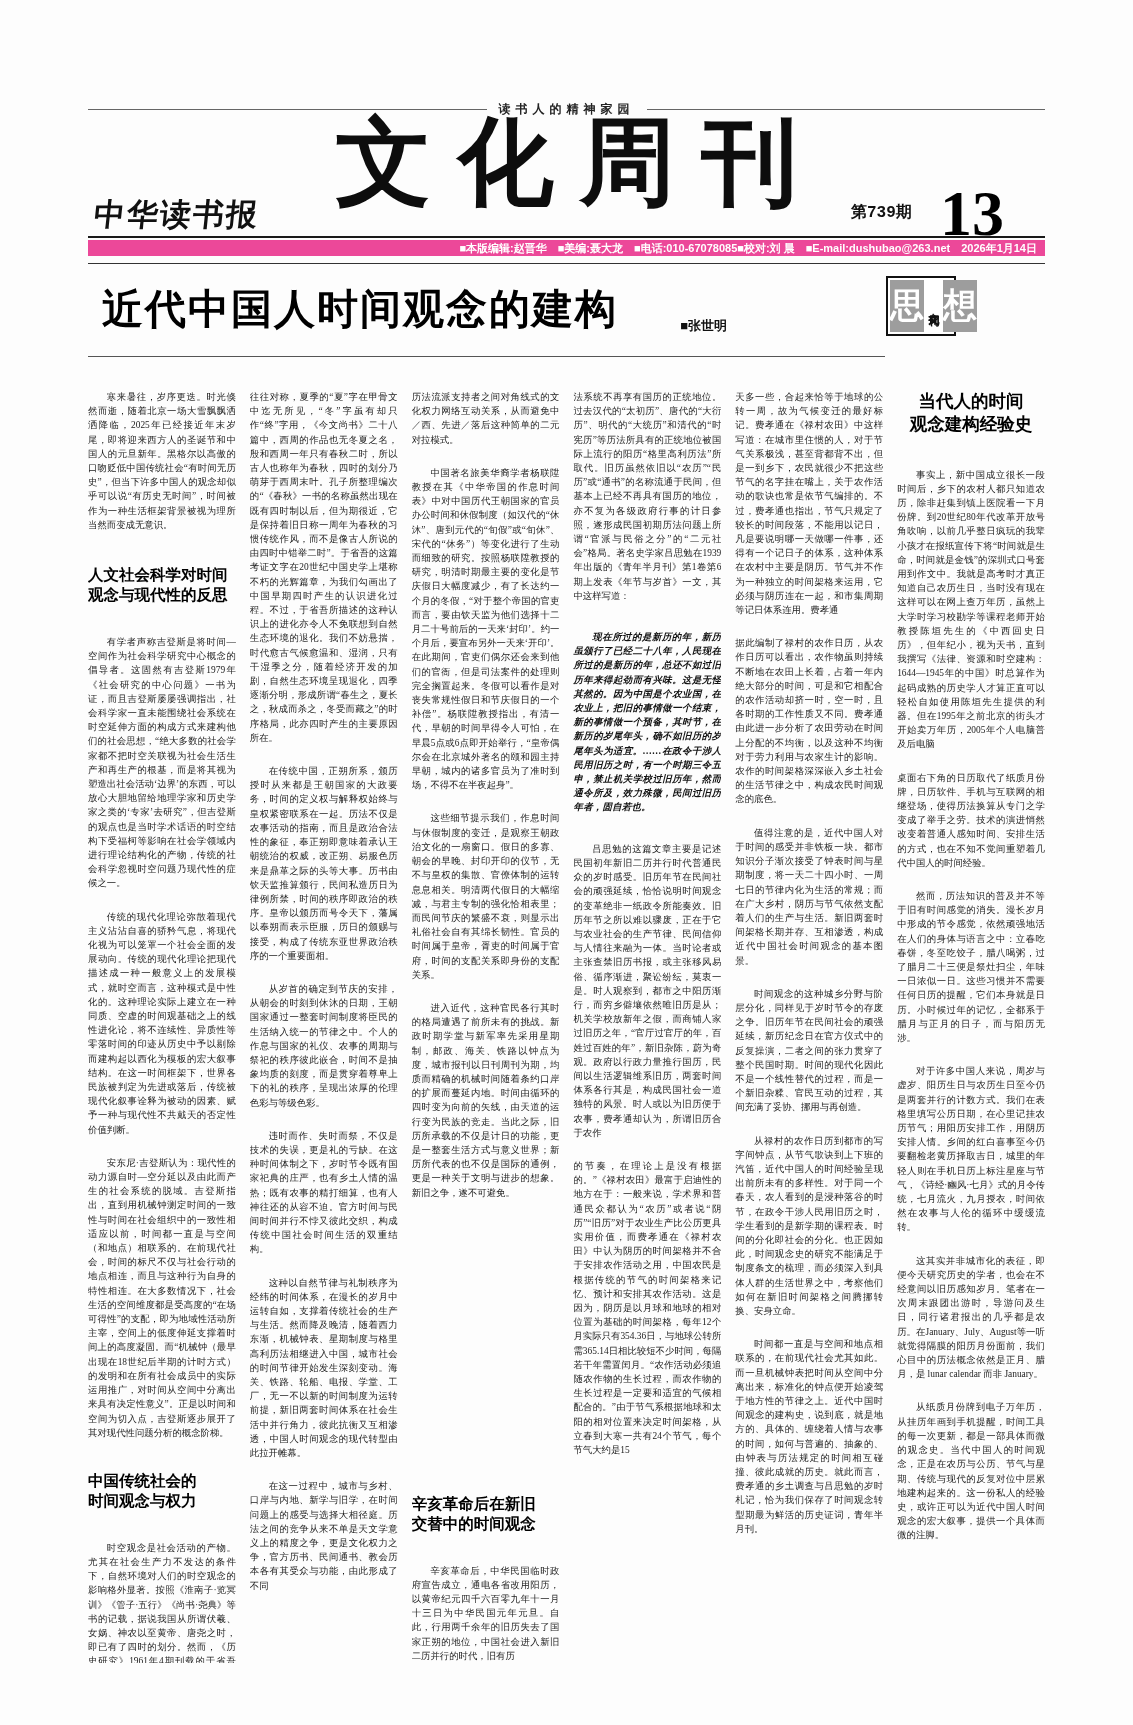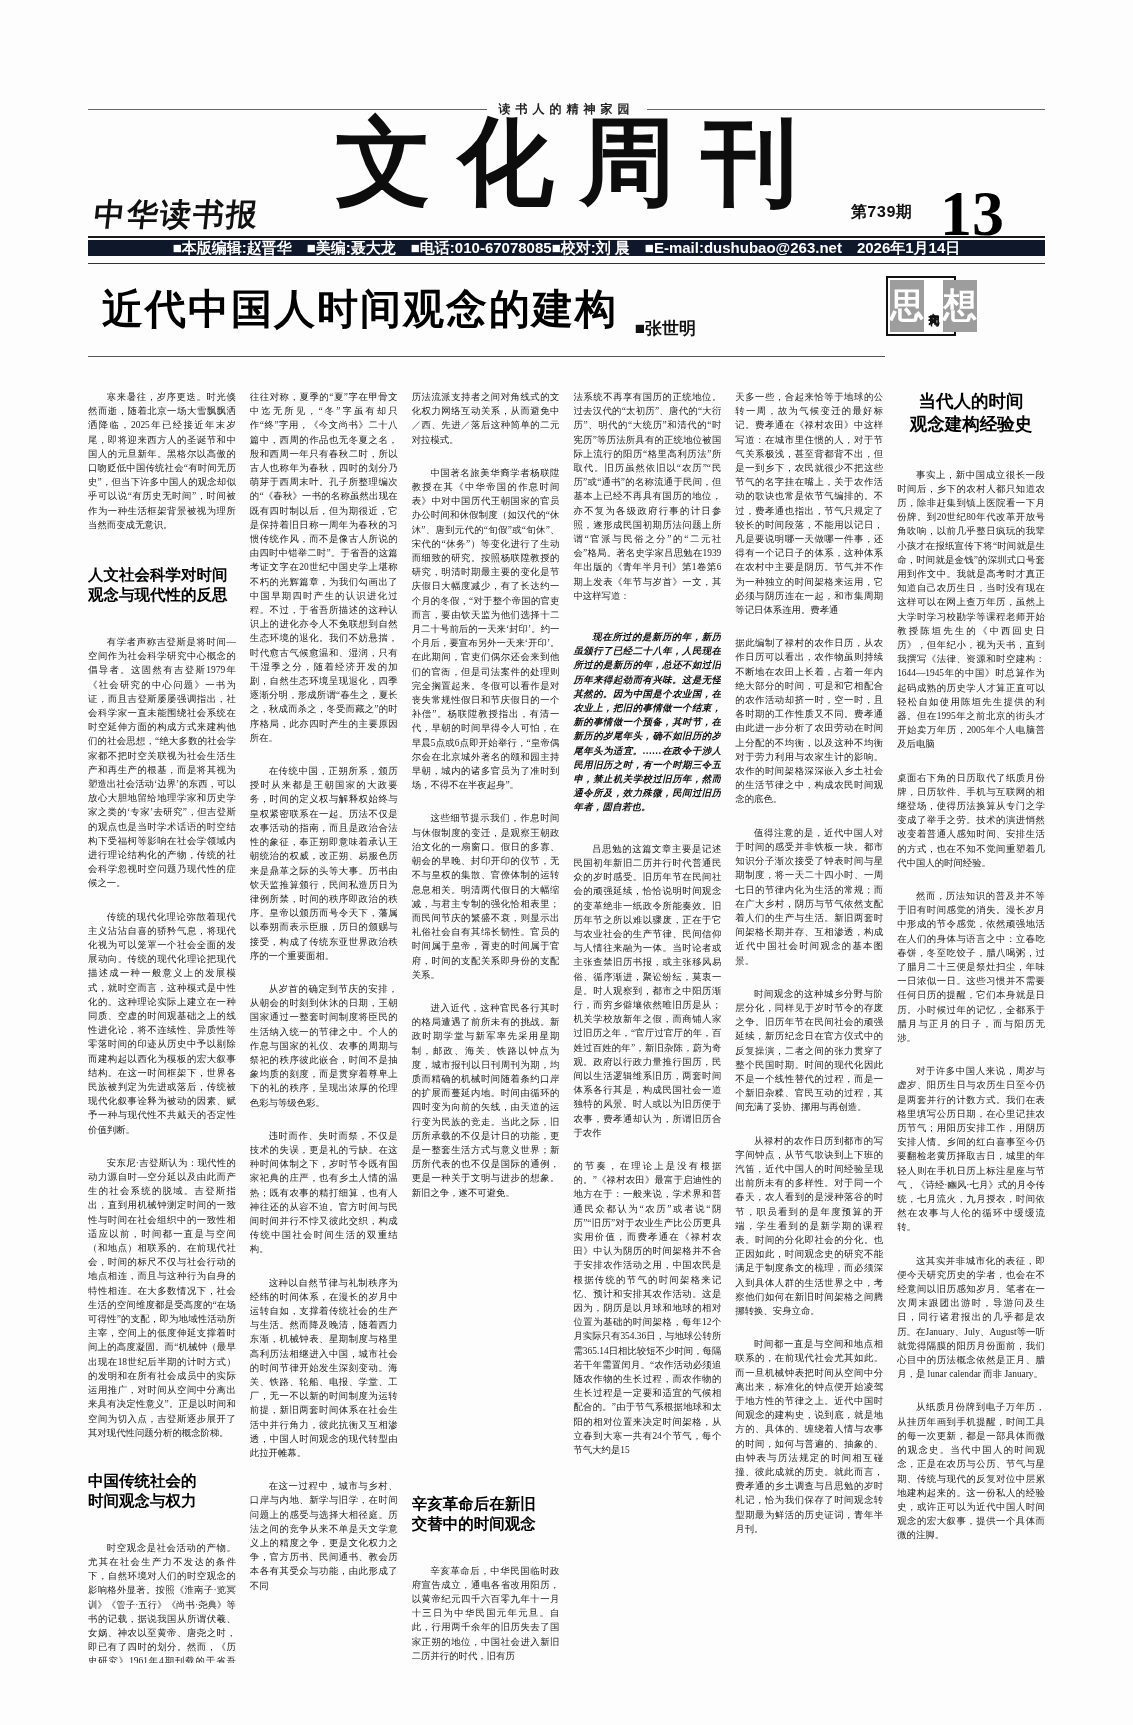--- a/index.html
+++ b/index.html
@@ -12,29 +12,29 @@
            letter-spacing:5px;color:#222;white-space:nowrap;}
   .weekly-title{position:absolute;top:108px;left:0;width:100%;text-align:center;
                 font-size:96px;font-weight:bold;letter-spacing:26px;padding-left:26px;box-sizing:border-box;
                 color:#0d0d0d;line-height:1.15;}
   .paper-name{position:absolute;top:194px;left:94px;font-size:31px;font-weight:bold;
               transform:skewX(-6deg);letter-spacing:2px;color:#111;}
   .issue{position:absolute;top:202px;left:851px;font-family:Liberation Mono, monospace;
          font-size:16px;font-weight:bold;color:#111;}
   .pageno{position:absolute;top:182px;left:940px;font-size:64px;font-weight:bold;line-height:1;color:#000;}
   .mast-rule{position:absolute;top:236px;left:88px;width:957px;height:2px;background:#1a1a1a;}
-  .info-bar{position:absolute;top:240px;left:88px;width:957px;height:16px;background:#0f172a;
-            display:flex;justify-content:center;align-items:center;padding:0 8px;box-sizing:border-box;
-            font-family:"Liberation Sans","DejaVu Sans",sans-serif;font-size:15px;font-weight:bold;color:#fff;
+  .info-bar{position:absolute;top:240px;left:88px;width:957px;height:16px;background:#ec4899;
+            display:flex;justify-content:flex-end;align-items:center;padding:0 8px;box-sizing:border-box;
+            font-family:"Liberation Sans","DejaVu Sans",sans-serif;font-size:11px;font-weight:bold;color:#fff;
             white-space:nowrap;}
   .headline-rule{position:absolute;top:263px;left:88px;width:957px;height:1px;background:#333;}
   .headline{position:absolute;top:270px;left:90px;margin:12px;font-size:41px;font-weight:bold;
             letter-spacing:2px;color:#000;}
-  .byline{position:absolute;top:317px;left:556px;width:140px;text-align:right;
-          font-size:17px;font-weight:bold;color:#111;}
+  .byline{position:absolute;top:317px;left:587px;width:140px;text-align:right;
+          font-size:13px;font-weight:bold;color:#111;}
   
   .stamp{position:absolute;top:276px;left:886px;width:70px;height:60px;border:2px solid #111;
          background:#fff;display:flex;gap:2px;padding:2px;box-sizing:border-box;}
   .stamp-block{flex:1;background:#9d9d9d;color:#fff;font-weight:bold;font-size:34px;line-height:1;
                display:flex;align-items:center;justify-content:center;}
   .stamp-vert{writing-mode:vertical-rl;font-size:11px;font-weight:bold;color:#111;
               display:flex;align-items:center;justify-content:center;letter-spacing:1px;
               font-family:"Liberation Sans","DejaVu Sans",sans-serif;}
   .article-top-rule{position:absolute;top:356px;left:88px;width:797px;height:1px;background:#555;}
   
@@ -118,21 +118,21 @@
         <p class="blk-c">法系统不再享有国历的正统地位。过去汉代的“太初历”、唐代的“大衍历”、明代的“大统历”和清代的“时宪历”等历法所具有的正统地位被国际上流行的阳历“格里高利历法”所取代。旧历虽然依旧以“农历”“民历”或“通书”的名称流通于民间，但基本上已经不再具有国历的地位，亦不复为各级政府行事的计日参照，遂形成民国初期历法问题上所谓“官派与民俗之分”的“二元社会”格局。著名史学家吕思勉在1939年出版的《青年半月刊》第1卷第6期上发表《年节与岁首》一文，其中这样写道：</p>
         <p class="blk-q">现在所过的是新历的年，新历虽颁行了已经二十八年，人民现在所过的是新历的年，总还不如过旧历年来得起劲而有兴味。这是无怪其然的。因为中国是个农业国，在农业上，把旧的事情做一个结束，新的事情做一个预备，其时节，在新历的岁尾年头，确不如旧历的岁尾年头为适宜。……在政令干涉人民用旧历之时，有一个时期三令五申，禁止机关学校过旧历年，然而通令所及，效力殊微，民间过旧历年者，固自若也。</p>
         <p class="blk-p">吕思勉的这篇文章主要是记述民国初年新旧二历并行时代普通民众的岁时感受。旧历年节在民间社会的顽强延续，恰恰说明时间观念的变革绝非一纸政令所能奏效。旧历年节之所以难以骤废，正在于它与农业社会的生产节律、民间信仰与人情往来融为一体。当时论者或主张查禁旧历书报，或主张移风易俗、循序渐进，聚讼纷纭，莫衷一是。时人观察到，都市之中阳历渐行，而穷乡僻壤依然唯旧历是从；机关学校放新年之假，而商铺人家过旧历之年，“官厅过官厅的年，百姓过百姓的年”，新旧杂陈，蔚为奇观。政府以行政力量推行国历，民间以生活逻辑维系旧历，两套时间体系各行其是，构成民国社会一道独特的风景。时人或以为旧历便于农事，费孝通却认为，所谓旧历合于农作</p>
         <p class="blk-c">的节奏，在理论上是没有根据的。”《禄村农田》最富于启迪性的地方在于：一般来说，学术界和普通民众都认为“农历”或者说“阴历”“旧历”对于农业生产比公历更具实用价值，而费孝通在《禄村农田》中认为阴历的时间架格并不合于安排农作活动之用，中国农民是根据传统的节气的时间架格来记忆、预计和安排其农作活动。这是因为，阴历是以月球和地球的相对位置为基础的时间架格，每年12个月实际只有354.36日，与地球公转所需365.14日相比较短不少时间，每隔若干年需置闰月。“农作活动必须追随农作物的生长过程，而农作物的生长过程是一定要和适宜的气候相配合的。”由于节气系根据地球和太阳的相对位置来决定时间架格，从立春到大寒一共有24个节气，每个节气大约是15</p>
       </div>
       <div class="col">
         <p class="blk-c">天多一些，合起来恰等于地球的公转一周，故为气候变迁的最好标记。费孝通在《禄村农田》中这样写道：在城市里住惯的人，对于节气关系极浅，甚至背都背不出，但是一到乡下，农民就很少不把这些节气的名字挂在嘴上，关于农作活动的歌诀也常是依节气编排的。不过，费孝通也指出，节气只规定了较长的时间段落，不能用以记日，凡是要说明哪一天做哪一件事，还得有一个记日子的体系，这种体系在农村中主要是阴历。节气并不作为一种独立的时间架格来运用，它必须与阴历连在一起，和市集周期等记日体系连用。费孝通</p>
         <p class="blk-c">据此编制了禄村的农作日历，从农作日历可以看出，农作物虽则持续不断地在农田上长着，占着一年内绝大部分的时间，可是和它相配合的农作活动却挤一时，空一时，且各时期的工作性质又不同。费孝通由此进一步分析了农田劳动在时间上分配的不均衡，以及这种不均衡对于劳力利用与农家生计的影响。农作的时间架格深深嵌入乡土社会的生活节律之中，构成农民时间观念的底色。</p>
         <p class="blk-p">值得注意的是，近代中国人对于时间的感受并非铁板一块。都市知识分子渐次接受了钟表时间与星期制度，将一天二十四小时、一周七日的节律内化为生活的常规；而在广大乡村，阴历与节气依然支配着人们的生产与生活。新旧两套时间架格长期并存、互相渗透，构成近代中国社会时间观念的基本图景。</p>
         <p class="blk-p">时间观念的这种城乡分野与阶层分化，同样见于岁时节令的存废之争。旧历年节在民间社会的顽强延续，新历纪念日在官方仪式中的反复操演，二者之间的张力贯穿了整个民国时期。时间的现代化因此不是一个线性替代的过程，而是一个新旧杂糅、官民互动的过程，其间充满了妥协、挪用与再创造。</p>
-        <p class="blk-p">从禄村的农作日历到都市的写字间钟点，从节气歌诀到上下班的汽笛，近代中国人的时间经验呈现出前所未有的多样性。对于同一个春天，农人看到的是浸种落谷的时节，职员看到的是年度预算的开端，学生看到的是新学期的课程表。时间的分化即社会的分化。也正因如此，时间观念史的研究不能满足于制度条文的梳理，而必须深入到具体人群的生活世界之中，考察他们如何在新旧时间架格之间腾挪转换、安身立命。</p>
+        <p class="blk-p">从禄村的农作日历到都市的写字间钟点，从节气歌诀到上下班的汽笛，近代中国人的时间经验呈现出前所未有的多样性。对于同一个春天，农人看到的是浸种落谷的时节，在政令干涉人民用旧历之时，学生看到的是新学期的课程表。时间的分化即社会的分化。也正因如此，时间观念史的研究不能满足于制度条文的梳理，而必须深入到具体人群的生活世界之中，考察他们如何在新旧时间架格之间腾挪转换、安身立命。</p>
         <p class="blk-p">时间都一直是与空间和地点相联系的，在前现代社会尤其如此。而一旦机械钟表把时间从空间中分离出来，标准化的钟点便开始凌驾于地方性的节律之上。近代中国时间观念的建构史，说到底，就是地方的、具体的、缠绕着人情与农事的时间，如何与普遍的、抽象的、由钟表与历法规定的时间相互碰撞、彼此成就的历史。就此而言，费孝通的乡土调查与吕思勉的岁时札记，恰为我们保存了时间观念转型期最为鲜活的历史证词，青年半月刊。</p>
       </div>
       <div class="col">
         <h3 class="blk-sh">当代人的时间
 观念建构经验史</h3>
         <p class="blk-p">事实上，新中国成立很长一段时间后，乡下的农村人都只知道农历，除非赶集到镇上医院看一下月份牌。到20世纪80年代改革开放号角吹响，以前几乎整日疯玩的我辈小孩才在报纸宣传下将“时间就是生命，时间就是金钱”的深圳式口号套用到作文中。我就是高考时才真正知道自己农历生日，当时没有现在这样可以在网上查万年历，虽然上大学时学习校勘学等课程老师开始教授陈垣先生的《中西回史日历》，但年纪小，视为天书，直到我撰写《法律、资源和时空建构：1644—1945年的中国》时总算作为起码成熟的历史学人才算正直可以轻松自如使用陈垣先生提供的利器。但在1995年之前北京的街头才开始卖万年历，2005年个人电脑普及后电脑</p>
         <p class="blk-c">桌面右下角的日历取代了纸质月份牌，日历软件、手机与互联网的相继登场，使得历法换算从专门之学变成了举手之劳。技术的演进悄然改变着普通人感知时间、安排生活的方式，也在不知不觉间重塑着几代中国人的时间经验。</p>
         <p class="blk-p">然而，历法知识的普及并不等于旧有时间感觉的消失。漫长岁月中形成的节令感觉，依然顽强地活在人们的身体与语言之中：立春吃春饼，冬至吃饺子，腊八喝粥，过了腊月二十三便是祭灶扫尘，年味一日浓似一日。这些习惯并不需要任何日历的提醒，它们本身就是日历。小时候过年的记忆，全都系于腊月与正月的日子，而与阳历无涉。</p>
         <p class="blk-p">对于许多中国人来说，周岁与虚岁、阳历生日与农历生日至今仍是两套并行的计数方式。我们在表格里填写公历日期，在心里记挂农历节气；用阳历安排工作，用阴历安排人情。乡间的红白喜事至今仍要翻检老黄历择取吉日，城里的年轻人则在手机日历上标注星座与节气，《诗经·豳风·七月》式的月令传统，七月流火，九月授衣，时间依然在农事与人伦的循环中缓缓流转。</p>
         <p class="blk-p">这其实并非城市化的表征，即便今天研究历史的学者，也会在不经意间以旧历感知岁月。笔者在一次周末跟团出游时，导游问及生日，同行诸君报出的几乎都是农历。在January、July、August等一听就觉得隔膜的阳历月份面前，我们心目中的历法概念依然是正月、腊月，是 lunar calendar 而非 January。</p>

